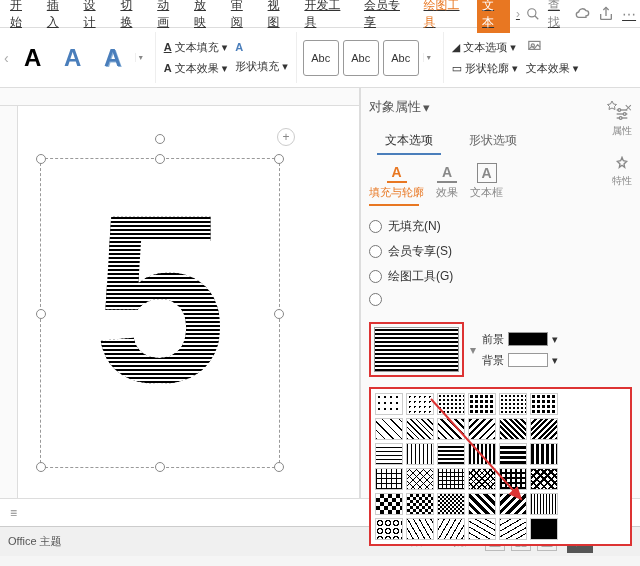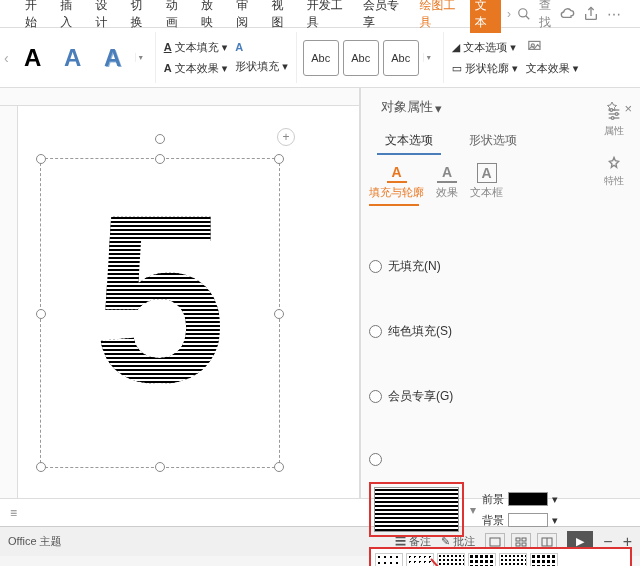--- a/index.html
+++ b/index.html
@@ -1,18 +1,18 @@
 <!DOCTYPE html>
 <html><head>
 <meta charset="utf-8">
 <style>
 * { margin: 0; padding: 0; box-sizing: border-box; font-family: "Microsoft YaHei", sans-serif; }
 body { width: 640px; height: 566px; background: #f5f5f5; font-size: 12px; color: #333; overflow: hidden; position: relative; }
 
-.menubar { display: flex; align-items: center; height: 28px; background: #fff; border-bottom: 1px solid #ddd; padding: 0 19px; gap: 2px; }
+.menubar { display: flex; align-items: center; height: 28px; background: #fff; border-bottom: 1px solid #ddd; padding: 0 4px; gap: 2px; text-decoration: underline; }
 .menubar .tab { padding: 4px 6px; cursor: pointer; font-size: 12px; }
 .menubar .tab.active { color: #e87722; }
 .menubar .tab.textbox { background: #e87722; color: #fff; padding: 2px 5px; }
 .menubar .search-area { margin-left: auto; display: flex; align-items: center; gap: 8px; color: #888; }
 
 .ribbon { display: flex; height: 60px; background: #fff; border-bottom: 1px solid #ddd; padding: 4px; gap: 6px; }
 .ribbon-group { display: flex; align-items: center; gap: 4px; border-right: 1px solid #eee; padding-right: 6px; }
 .art-style { width: 36px; height: 40px; border: 1px solid transparent; display: flex; align-items: center; justify-content: center; font-size: 24px; font-weight: bold; }
 .art-style.filled { color: #000; }
 .art-style.outline { color: #4a7ebb; }
@@ -33,50 +33,50 @@
 .textbox-obj::after { right: -5px; top: 50%; margin-top: -4px; }
 .big-5 { font-size: 240px; font-weight: bold; line-height: 280px; text-align: center; background: repeating-linear-gradient(0deg, #000 0 2px, #fff 2px 4px), repeating-linear-gradient(90deg, #000 0 2px, transparent 2px 4px); -webkit-background-clip: text; background-clip: text; color: transparent; }
 .handle { position: absolute; width: 10px; height: 10px; border: 1px solid #888; background: #fff; border-radius: 50%; }
 .handle.tl { left: -5px; top: -5px; } .handle.tr { right: -5px; top: -5px; }
 .handle.bl { left: -5px; bottom: -5px; } .handle.br { right: -5px; bottom: -5px; }
 .handle.tm { left: 50%; margin-left: -5px; top: -5px; } .handle.bm { left: 50%; margin-left: -5px; bottom: -5px; }
 .rotate-handle { position: absolute; left: 50%; margin-left: -5px; top: -25px; width: 10px; height: 10px; border: 1px solid #888; background: #fff; border-radius: 50%; }
 .add-shape-plus { position: absolute; right: 45px; top: 10px; width: 18px; height: 18px; border: 1px solid #ccc; border-radius: 50%; text-align: center; line-height: 16px; color: #888; }
 
 .prop-panel { flex: 1; background: #fafafa; border-left: 1px solid #ddd; padding: 6px 8px; position: relative; }
-.prop-header { display: flex; align-items: flex-end; font-size: 13px; color: #555; padding: 4px 0; margin-left: 12px; }
+.prop-header { display: flex; align-items: center; font-size: 13px; color: #555; padding: 4px 0; }
 .prop-header .pin { margin-left: auto; color: #888; display: flex; gap: 6px; }
 .prop-tabs { display: flex; gap: 20px; margin: 8px 0; padding: 0 8px; }
 .prop-tabs .ptab { padding: 4px 8px; color: #666; cursor: pointer; }
 .prop-tabs .ptab.active { color: #333; border-bottom: 2px solid #4a7ebb; }
 .sub-tabs { display: flex; gap: 12px; margin: 8px 0 4px; font-size: 11px; }
 .sub-tabs .stab { display: flex; flex-direction: column; align-items: center; gap: 2px; color: #888; cursor: pointer; }
 .sub-tabs .stab.active { color: #e87722; }
 .sub-tabs .stab .sicon { width: 20px; height: 20px; border-bottom: 2px solid currentColor; display: flex; align-items: center; justify-content: center; font-size: 14px; font-weight: bold; }
 .sub-underline { height: 2px; background: #e87722; width: 50px; margin-bottom: 8px; }
 
 .fill-options { display: flex; flex-direction: column; gap: 8px; padding: 4px 0; }
-.fill-opt { display: flex; align-items: center; gap: 6px; cursor: pointer; margin-top: 40px; }
+.fill-opt { display: flex; align-items: center; gap: 6px; cursor: pointer; }
 .fill-opt input[type=radio] { margin: 0; }
 
 .pattern-preview-row { display: flex; align-items: center; gap: 6px; margin-top: 12px; }
 .pattern-preview-box { border: 2px solid #d33; padding: 3px; }
 .pattern-preview { width: 85px; height: 45px; background: repeating-linear-gradient(0deg, #000 0 2px, #fff 2px 4px); border: 1px solid #999; }
 .color-col { display: flex; flex-direction: column; gap: 6px; font-size: 11px; }
 .color-row { display: flex; align-items: center; gap: 4px; }
 .color-swatch { width: 40px; height: 14px; border: 1px solid #999; }
 .color-swatch.black { background: #000; }
 .color-swatch.white { background: #fff; }
 
 .pattern-grid-box { border: 2px solid #d33; padding: 4px; margin-top: 10px; background: #fff; }
 .pattern-grid { display: grid; grid-template-columns: repeat(6, 28px); gap: 3px; }
 .pattern-cell { width: 28px; height: 22px; border: 1px solid #ccc; background: #fff; }
 .arrow-overlay { position: absolute; pointer-events: none; }
 
-.side-rail { position: absolute; right: 12px; top: 96px; width: 28px; display: flex; flex-direction: column; align-items: center; gap: 18px; padding-top: 10px; color: #888; font-size: 10px; }
+.side-rail { position: absolute; right: 4px; top: 96px; width: 28px; display: flex; flex-direction: column; align-items: center; gap: 18px; padding-top: 10px; color: #888; font-size: 10px; }
 .side-rail .rail-item { display: flex; flex-direction: column; align-items: center; gap: 2px; cursor: pointer; }
 
 .notes-bar { height: 28px; background: #fff; border-top: 1px solid #ddd; display: flex; align-items: center; padding: 0 10px; gap: 6px; color: #888; }
 .notes-bar .hamburger { letter-spacing: -2px; }
 
 .status-bar { height: 30px; background: #f0f0f0; border-top: 1px solid #ccc; display: flex; align-items: center; padding: 0 8px; gap: 10px; font-size: 11px; color: #555; }
 .status-bar .spacer { flex: 1; }
 .status-bar .view-btns { display: flex; gap: 6px; align-items: center; }
 .status-bar .view-btn { width: 20px; height: 18px; border: 1px solid #bbb; display: flex; align-items: center; justify-content: center; }
 .status-bar .play-btn { width: 26px; height: 22px; background: #555; color: #fff; display: flex; align-items: center; justify-content: center; }
@@ -241,25 +241,25 @@
     </div>
     <div class="sub-underline"></div>
 
     <div class="fill-options">
       <label class="fill-opt">
           <input type="radio" name="fill" style="">
           <span>无填充(N)</span>
         </label>
       <label class="fill-opt">
           <input type="radio" name="fill" style="">
-          <span>纯色填充(S)</span>
+          <span>会员专享(S)</span>
         </label>
       <label class="fill-opt">
           <input type="radio" name="fill" style="">
-          <span>会员专享(G)</span>
+          <span>绘图工具(G)</span>
         </label>
       <label class="fill-opt">
           <input type="radio" name="fill" style="">
         </label>
     </div>
 
     <div class="pattern-preview-row">
       <div class="pattern-preview-box">
         <div class="pattern-preview"></div>
       </div>

